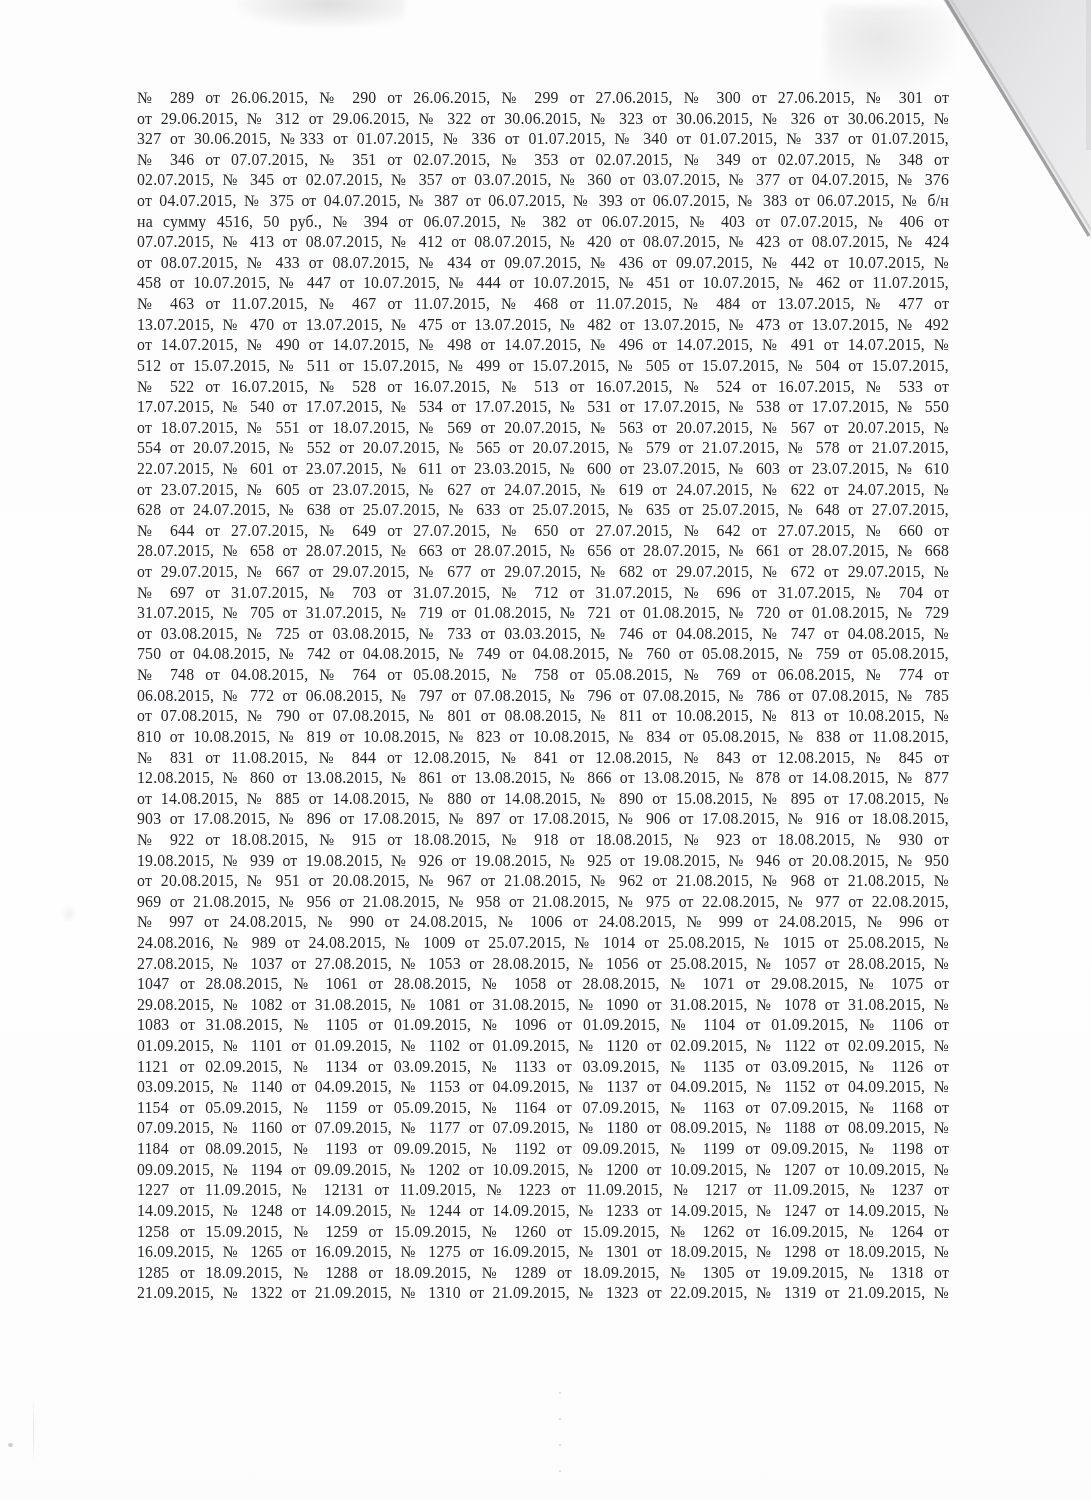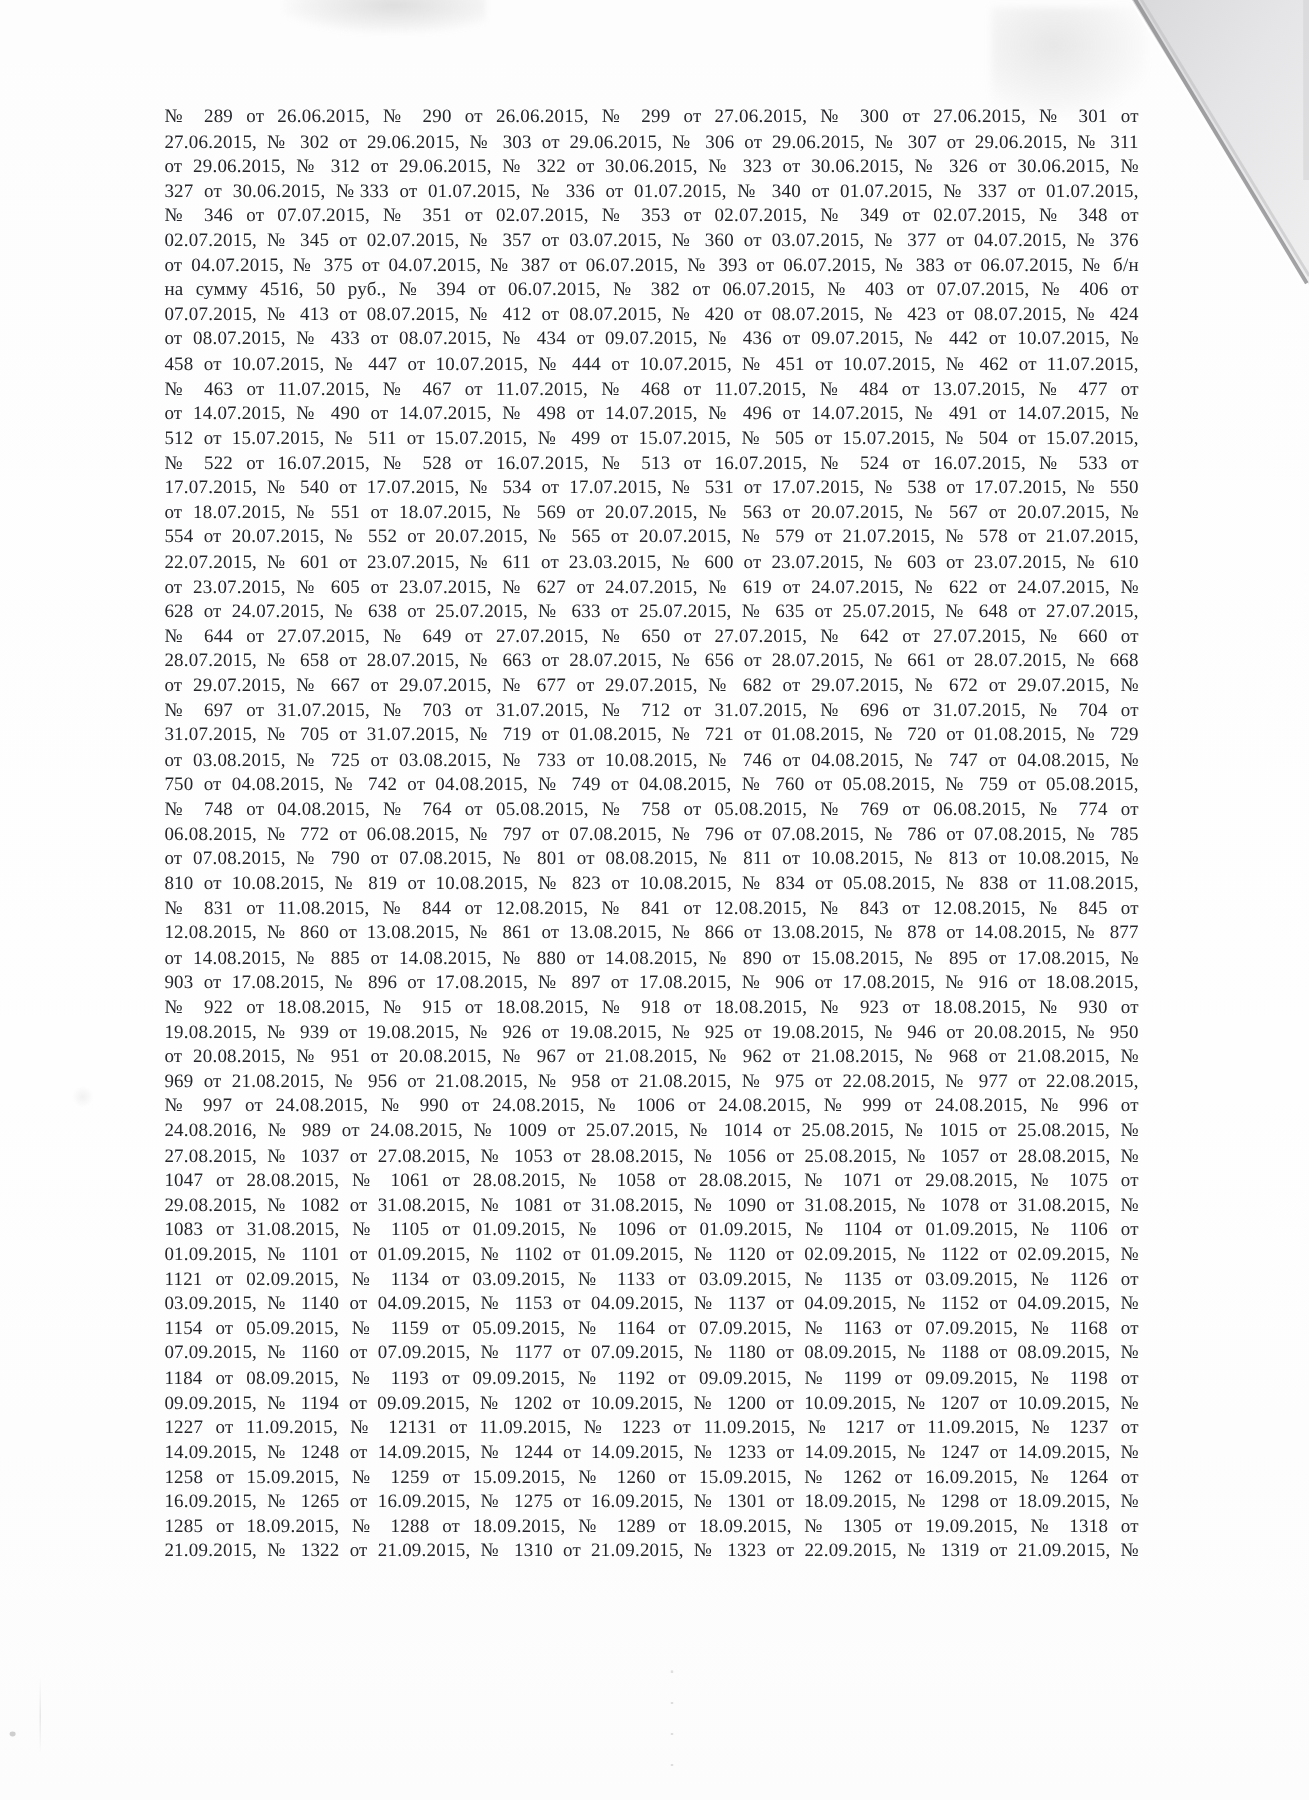--- a/index.html
+++ b/index.html
@@ -123,46 +123,46 @@
     </defs>
     <polygon points="12,0 160,0 160,238" fill="url(#foldGrad)"></polygon>
     <rect x="155" y="0" width="5" height="150" fill="#d2d2d4" opacity="0.55"></rect>
     <line x1="14" y1="-2" x2="158" y2="236" stroke="#8d8d8f" stroke-width="3.2" opacity="0.8"></line>
     <line x1="19" y1="-2" x2="160" y2="230" stroke="#bebec0" stroke-width="2.4" opacity="0.55"></line>
     <line x1="10" y1="-2" x2="153" y2="234" stroke="#ffffff" stroke-width="1.6" opacity="0.9"></line>
   </svg>
 
   <div class="doc-text">
       <div class="doc-line">№ 289 от 26.06.2015, № 290 от 26.06.2015, № 299 от 27.06.2015, № 300 от 27.06.2015, № 301 от</div>
-      <div class="doc-line">27.06.2015, № 302 от 29.06.2015, № 303 от 29.06.2015, № 306 от 29.06.2015, № 307 от 29.06.2015, № 311</div>
       <div class="doc-line">от 29.06.2015, № 312 от 29.06.2015, № 322 от 30.06.2015, № 323 от 30.06.2015, № 326 от 30.06.2015, №</div>
       <div class="doc-line">327 от 30.06.2015, №333 от 01.07.2015, № 336 от 01.07.2015, № 340 от 01.07.2015, № 337 от 01.07.2015,</div>
       <div class="doc-line">№ 346 от 07.07.2015, № 351 от 02.07.2015, № 353 от 02.07.2015, № 349 от 02.07.2015, № 348 от</div>
       <div class="doc-line">02.07.2015, № 345 от 02.07.2015, № 357 от 03.07.2015, № 360 от 03.07.2015, № 377 от 04.07.2015, № 376</div>
       <div class="doc-line">от 04.07.2015, № 375 от 04.07.2015, № 387 от 06.07.2015, № 393 от 06.07.2015, № 383 от 06.07.2015, № б/н</div>
       <div class="doc-line">на сумму 4516, 50 руб., № 394 от 06.07.2015, № 382 от 06.07.2015, № 403 от 07.07.2015, № 406 от</div>
       <div class="doc-line">07.07.2015, № 413 от 08.07.2015, № 412 от 08.07.2015, № 420 от 08.07.2015, № 423 от 08.07.2015, № 424</div>
       <div class="doc-line">от 08.07.2015, № 433 от 08.07.2015, № 434 от 09.07.2015, № 436 от 09.07.2015, № 442 от 10.07.2015, №</div>
       <div class="doc-line">458 от 10.07.2015, № 447 от 10.07.2015, № 444 от 10.07.2015, № 451 от 10.07.2015, № 462 от 11.07.2015,</div>
       <div class="doc-line">№ 463 от 11.07.2015, № 467 от 11.07.2015, № 468 от 11.07.2015, № 484 от 13.07.2015, № 477 от</div>
+      <div class="doc-line">13.07.2015, № 470 от 13.07.2015, № 475 от 13.07.2015, № 482 от 13.07.2015, № 473 от 13.07.2015, № 492</div>
       <div class="doc-line">от 14.07.2015, № 490 от 14.07.2015, № 498 от 14.07.2015, № 496 от 14.07.2015, № 491 от 14.07.2015, №</div>
       <div class="doc-line">512 от 15.07.2015, № 511 от 15.07.2015, № 499 от 15.07.2015, № 505 от 15.07.2015, № 504 от 15.07.2015,</div>
       <div class="doc-line">№ 522 от 16.07.2015, № 528 от 16.07.2015, № 513 от 16.07.2015, № 524 от 16.07.2015, № 533 от</div>
       <div class="doc-line">17.07.2015, № 540 от 17.07.2015, № 534 от 17.07.2015, № 531 от 17.07.2015, № 538 от 17.07.2015, № 550</div>
       <div class="doc-line">от 18.07.2015, № 551 от 18.07.2015, № 569 от 20.07.2015, № 563 от 20.07.2015, № 567 от 20.07.2015, №</div>
       <div class="doc-line">554 от 20.07.2015, № 552 от 20.07.2015, № 565 от 20.07.2015, № 579 от 21.07.2015, № 578 от 21.07.2015,</div>
       <div class="doc-line">22.07.2015, № 601 от 23.07.2015, № 611 от 23.03.2015, № 600 от 23.07.2015, № 603 от 23.07.2015, № 610</div>
       <div class="doc-line">от 23.07.2015, № 605 от 23.07.2015, № 627 от 24.07.2015, № 619 от 24.07.2015, № 622 от 24.07.2015, №</div>
       <div class="doc-line">628 от 24.07.2015, № 638 от 25.07.2015, № 633 от 25.07.2015, № 635 от 25.07.2015, № 648 от 27.07.2015,</div>
       <div class="doc-line">№ 644 от 27.07.2015, № 649 от 27.07.2015, № 650 от 27.07.2015, № 642 от 27.07.2015, № 660 от</div>
       <div class="doc-line">28.07.2015, № 658 от 28.07.2015, № 663 от 28.07.2015, № 656 от 28.07.2015, № 661 от 28.07.2015, № 668</div>
       <div class="doc-line">от 29.07.2015, № 667 от 29.07.2015, № 677 от 29.07.2015, № 682 от 29.07.2015, № 672 от 29.07.2015, №</div>
       <div class="doc-line">№ 697 от 31.07.2015, № 703 от 31.07.2015, № 712 от 31.07.2015, № 696 от 31.07.2015, № 704 от</div>
       <div class="doc-line">31.07.2015, № 705 от 31.07.2015, № 719 от 01.08.2015, № 721 от 01.08.2015, № 720 от 01.08.2015, № 729</div>
-      <div class="doc-line">от 03.08.2015, № 725 от 03.08.2015, № 733 от 10.08.2015, № 746 от 04.08.2015, № 747 от 04.08.2015, №</div>
+      <div class="doc-line">от 03.08.2015, № 725 от 03.08.2015, № 733 от 03.03.2015, № 746 от 04.08.2015, № 747 от 04.08.2015, №</div>
       <div class="doc-line">750 от 04.08.2015, № 742 от 04.08.2015, № 749 от 04.08.2015, № 760 от 05.08.2015, № 759 от 05.08.2015,</div>
       <div class="doc-line">№ 748 от 04.08.2015, № 764 от 05.08.2015, № 758 от 05.08.2015, № 769 от 06.08.2015, № 774 от</div>
       <div class="doc-line">06.08.2015, № 772 от 06.08.2015, № 797 от 07.08.2015, № 796 от 07.08.2015, № 786 от 07.08.2015, № 785</div>
       <div class="doc-line">от 07.08.2015, № 790 от 07.08.2015, № 801 от 08.08.2015, № 811 от 10.08.2015, № 813 от 10.08.2015, №</div>
       <div class="doc-line">810 от 10.08.2015, № 819 от 10.08.2015, № 823 от 10.08.2015, № 834 от 05.08.2015, № 838 от 11.08.2015,</div>
       <div class="doc-line">№ 831 от 11.08.2015, № 844 от 12.08.2015, № 841 от 12.08.2015, № 843 от 12.08.2015, № 845 от</div>
       <div class="doc-line">12.08.2015, № 860 от 13.08.2015, № 861 от 13.08.2015, № 866 от 13.08.2015, № 878 от 14.08.2015, № 877</div>
       <div class="doc-line">от 14.08.2015, № 885 от 14.08.2015, № 880 от 14.08.2015, № 890 от 15.08.2015, № 895 от 17.08.2015, №</div>
       <div class="doc-line">903 от 17.08.2015, № 896 от 17.08.2015, № 897 от 17.08.2015, № 906 от 17.08.2015, № 916 от 18.08.2015,</div>
       <div class="doc-line">№ 922 от 18.08.2015, № 915 от 18.08.2015, № 918 от 18.08.2015, № 923 от 18.08.2015, № 930 от</div>

